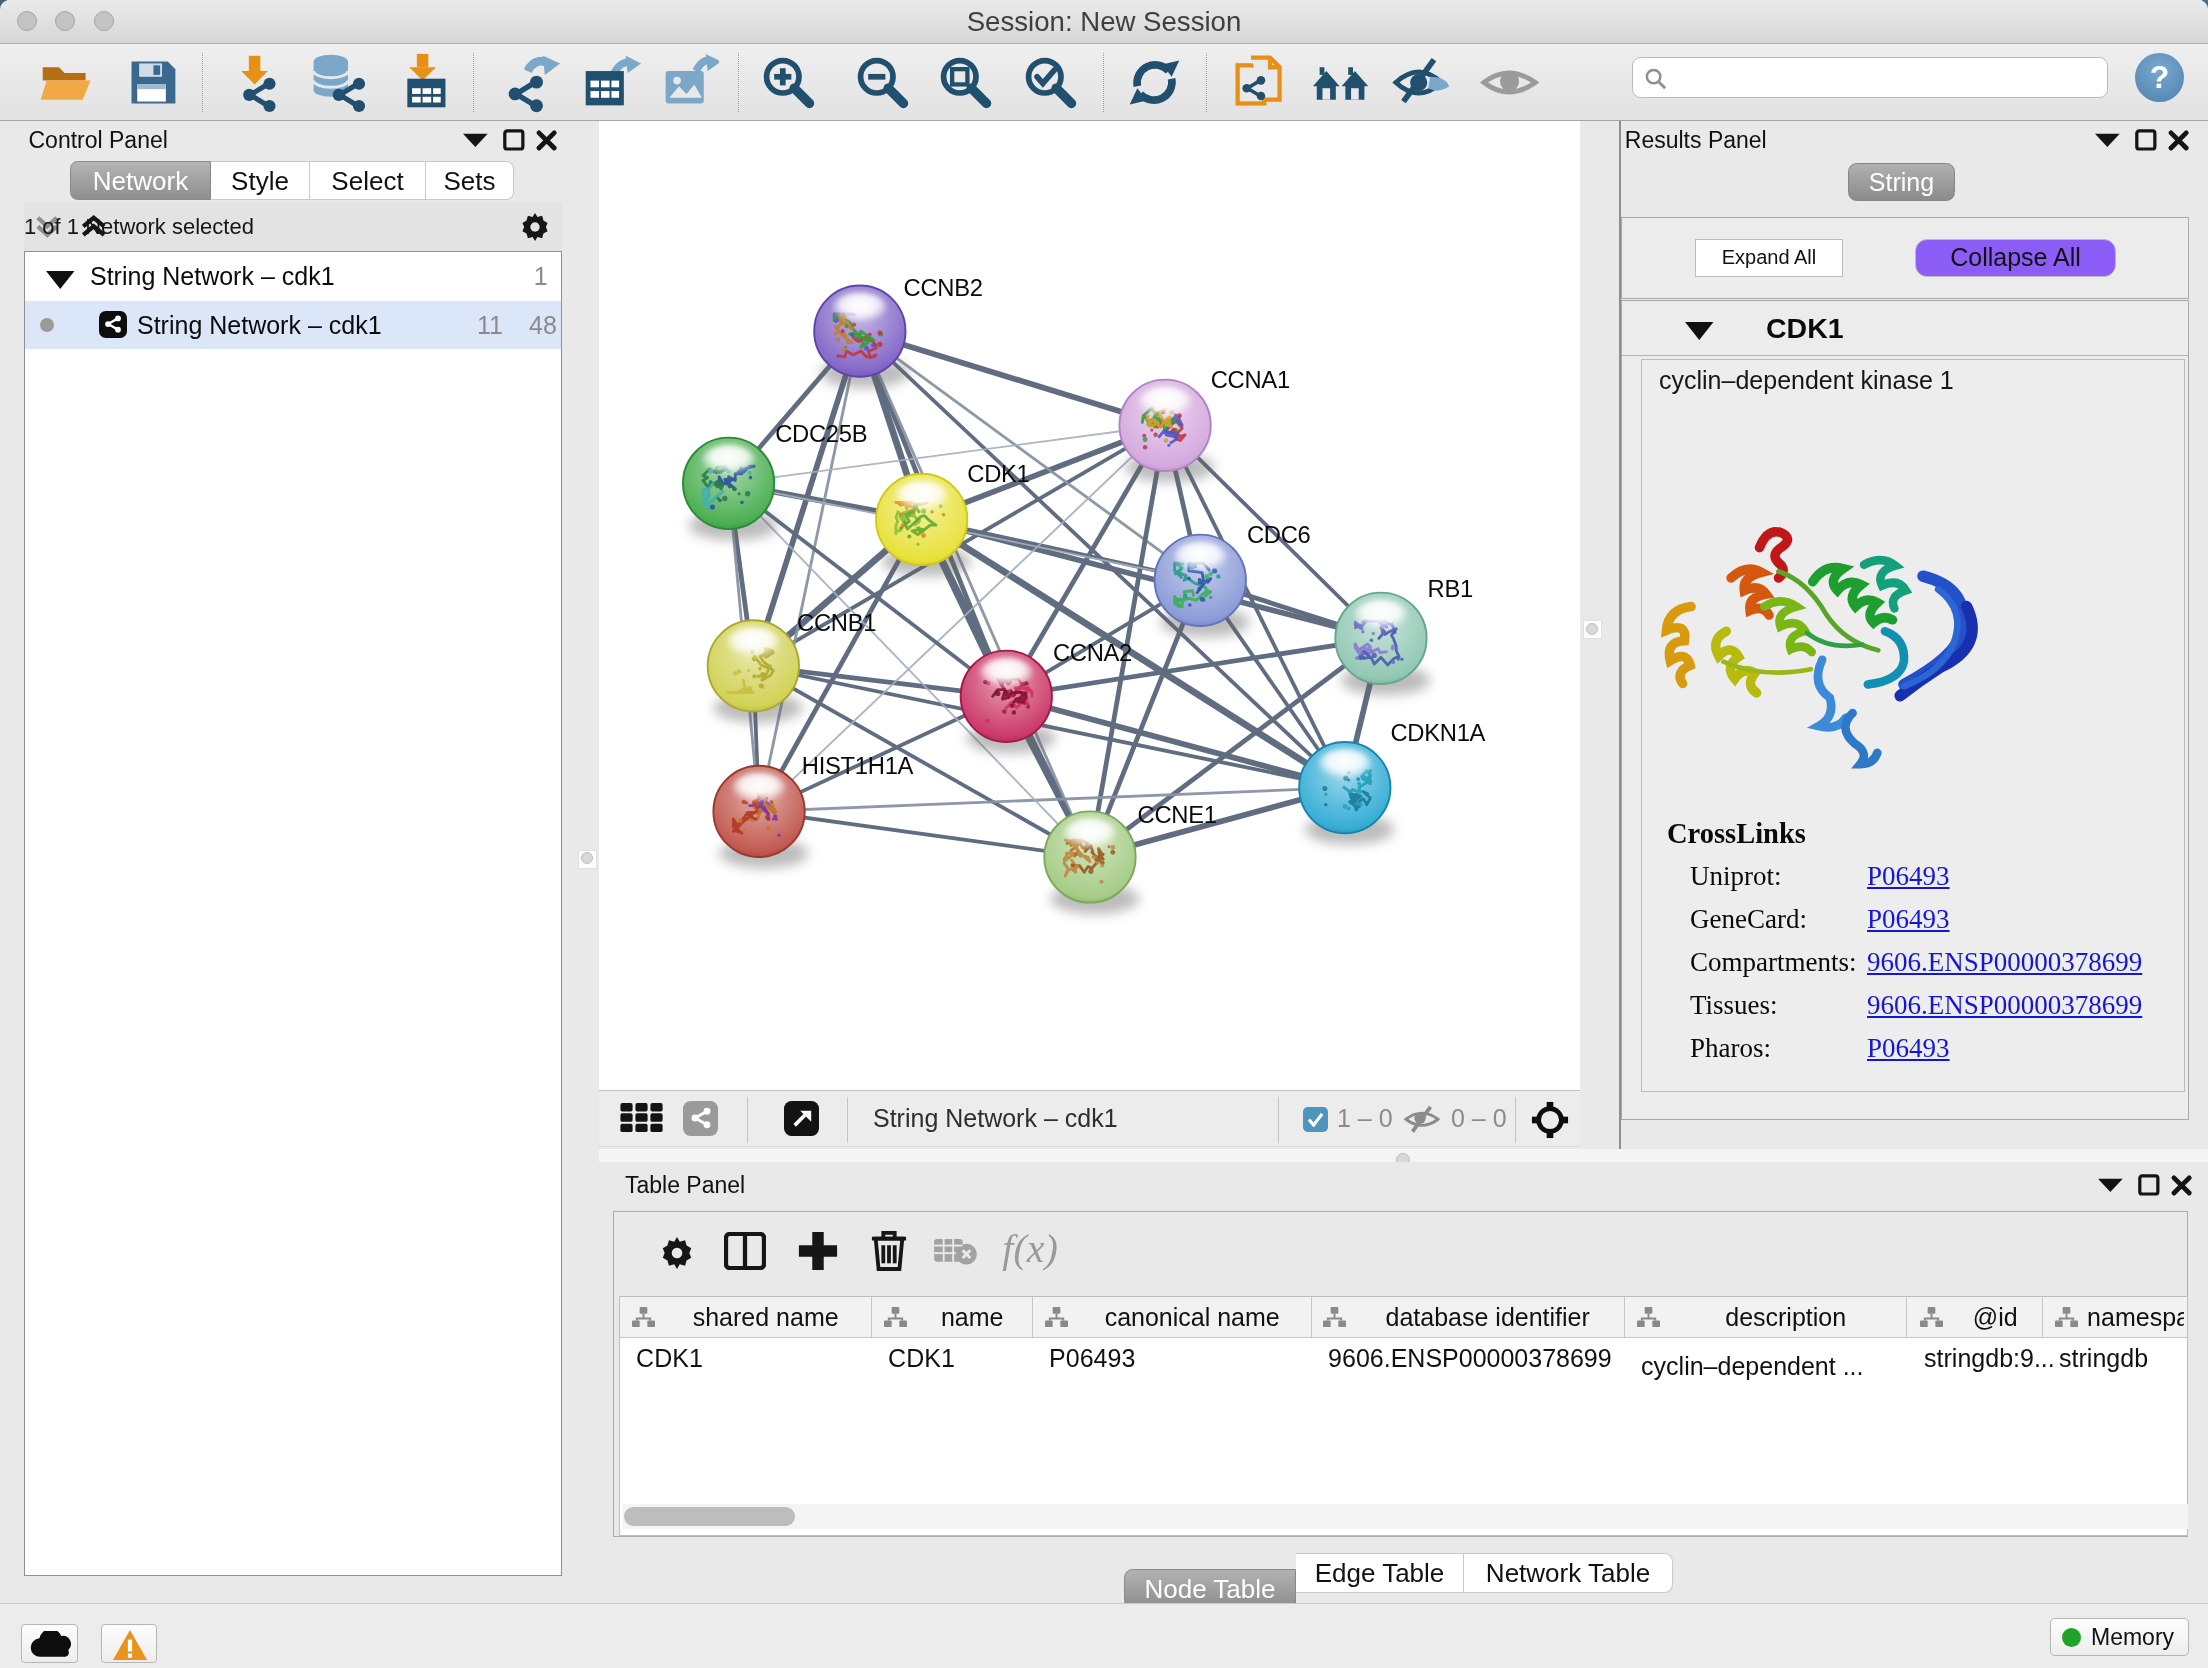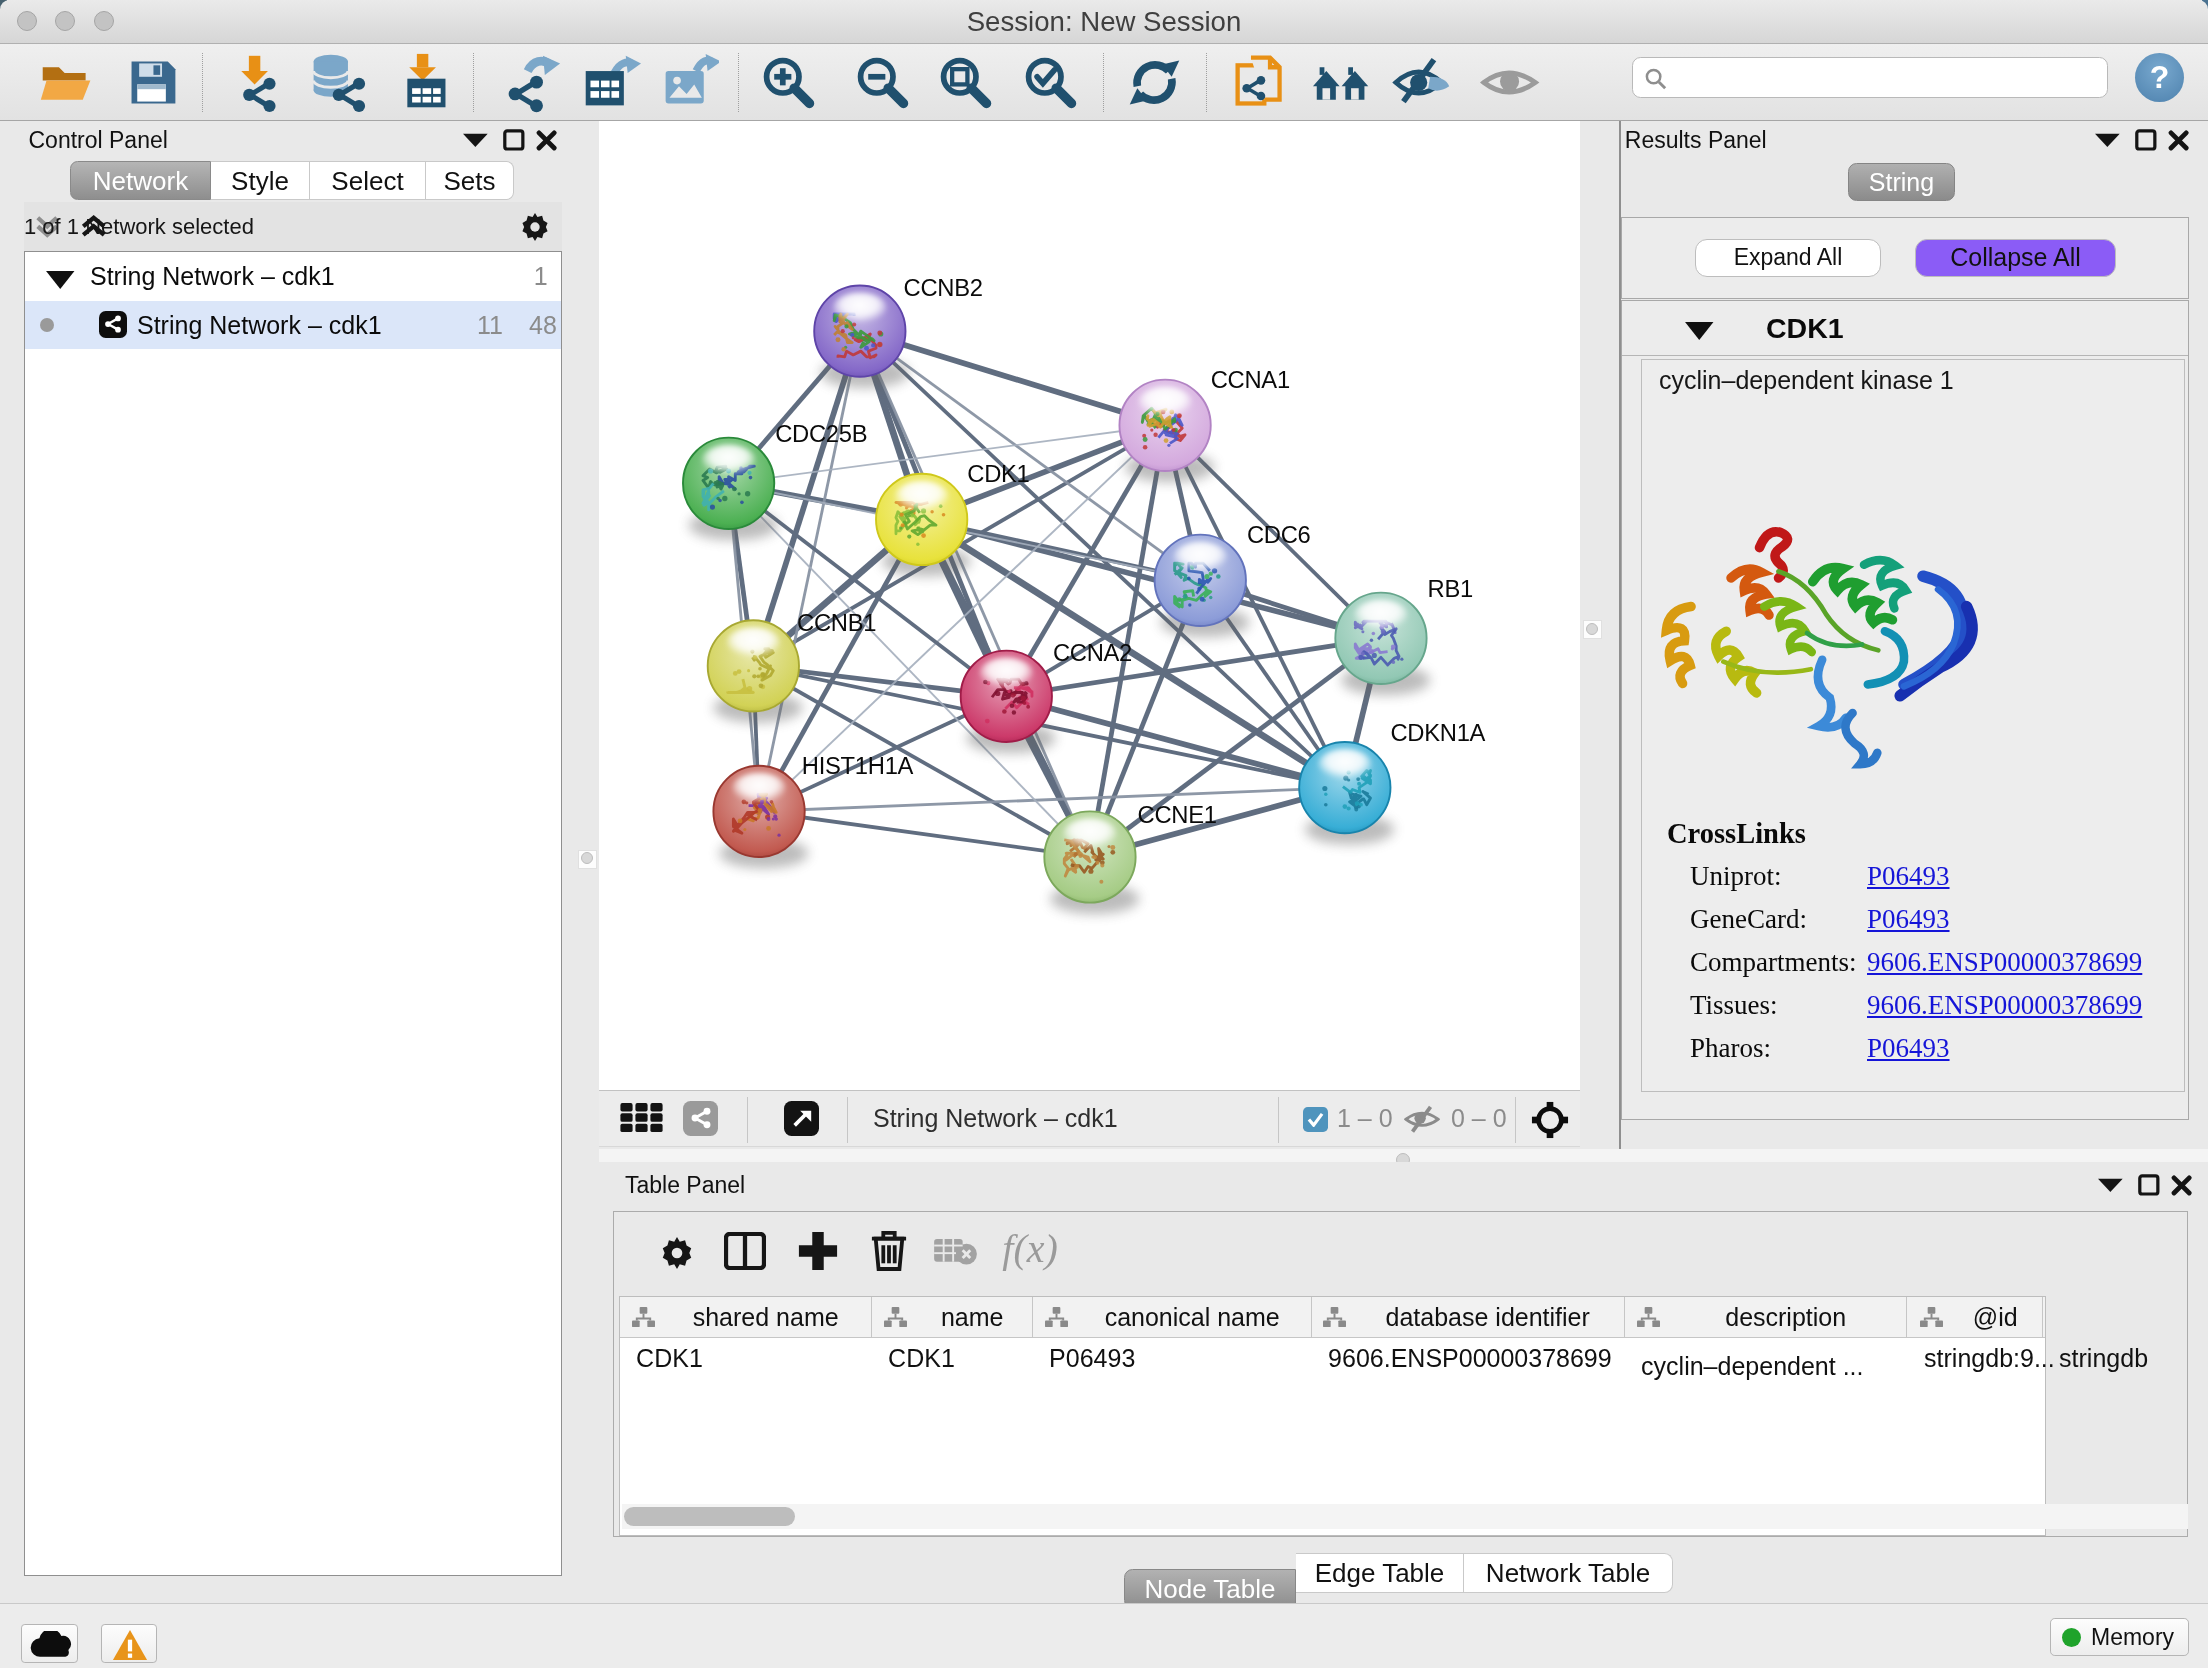--- a/index.html
+++ b/index.html
@@ -700,21 +700,21 @@
  <svg class="abs" style="left:474px;top:6.7px" width="95" height="23" viewBox="0 0 100 24">
 <polygon points="0,6 26,6 13,20" fill="#141414"></polygon>
 <rect x="44" y="3" width="19" height="19" rx="2.5" fill="none" stroke="#141414" stroke-width="3.4"></rect>
 <g stroke="#141414" stroke-width="5" stroke-linecap="round">
         <line x1="80" y1="5" x2="96" y2="21"></line>
         <line x1="96" y1="5" x2="80" y2="21"></line>
       </g>
     </svg>
  <div class="abs" style="left:227px;top:42px;width:107px;height:38px;background:linear-gradient(#b0b0b0,#8b8b8b);border:1px solid #858585;border-radius:8.6px;color:#fff;font-size:25px;text-align:center;line-height:36px;">String</div>
  <div class="abs" style="left:0px;top:96px;width:568px;height:82px;background:#ececec;border:1px solid #a8a8a8;">
-   <div class="abs" style="left:73px;top:21px;width:186px;height:38px;background:#fff;border:1.9px solid #bdbdbd;border-radius:12px;font-size:23px;color:#111;text-align:center;line-height:34px;">Expand All</div>
+   <div class="abs" style="left:73px;top:21px;width:148px;height:38px;background:#fff;border:1.9px solid #bdbdbd;border-radius:0;font-size:20px;color:#111;text-align:center;line-height:34px;">Expand All</div>
    <div class="abs" style="left:293px;top:21px;width:201px;height:38px;background:#8b5cf6;border:1.9px solid #bdbdbd;border-radius:12px;font-size:25px;color:#111;text-align:center;line-height:34px;">Collapse All</div>
  </div>
  <div class="abs" style="left:0px;top:179px;width:568px;height:820px;background:#ececec;border:1px solid #a8a8a8;">
    <div class="abs" style="left:0;top:0;width:100%;height:55px;border-bottom:1px solid #b5b5b5;">
      <svg class="abs" style="left:63px;top:21px" width="28.5" height="18" viewBox="0 0 30 19">
           <polygon points="0,0 30,0 15,19" fill="#101010"></polygon>
         </svg>
      <div class="abs" style="left:144px;top:0;font-size:28.5px;font-weight:bold;color:#0a0a0a;line-height:55px;">CDK1</div>
    </div>
    <div class="abs" style="left:19px;top:58px;width:544px;height:733px;background:#ededed;border:1px solid #bdbdbd;"></div>
@@ -793,21 +793,21 @@
           <line x1="20" y1="2" x2="20" y2="26"></line>
           <line x1="0" y1="17" x2="23" y2="17"></line>
         </g>
         <g stroke="#e9e9e9" stroke-width="3">
           <line x1="30" y1="14" x2="38" y2="22"></line>
           <line x1="38" y1="14" x2="30" y2="22"></line>
         </g>
       </svg>
   <div class="abs" style="left:388px;top:13.3px;font-family:'Liberation Serif',serif;font-style:italic;font-size:40px;color:#9a9a9a;">f(x)</div>
 
-  <div class="abs" style="left:4.8px;top:84px;width:1427px;height:240px;background:#fff;border:1px solid #bdbdbd;">
+  <div class="abs" style="left:4.8px;top:84px;width:1569px;height:240px;background:#fff;border:1px solid #bdbdbd;">
     <div class="abs" style="left:0;top:0;width:100%;height:41px;background:#f2f2f2;border-bottom:1px solid #c6c6c6;overflow:hidden;">
           <div class="abs" style="left:0px;top:0;width:252px;height:41px;border-right:1px solid #c6c6c6;">
       <div style="position:absolute;left:11.4px;top:8.6px;">
               <svg width="25" height="23" viewBox="0 0 26 24">
                 <g fill="#8a8a8a">
                   <rect x="9" y="1" width="8" height="7" rx="1"></rect>
                   <rect x="1" y="15" width="8" height="7" rx="1"></rect>
                   <rect x="17" y="15" width="8" height="7" rx="1"></rect>
                   <path d="M12 8 h2 v4 h7 v3 h-2 v-1 h-12 v1 h-2 v-3 h7z"></path>
                 </g>

